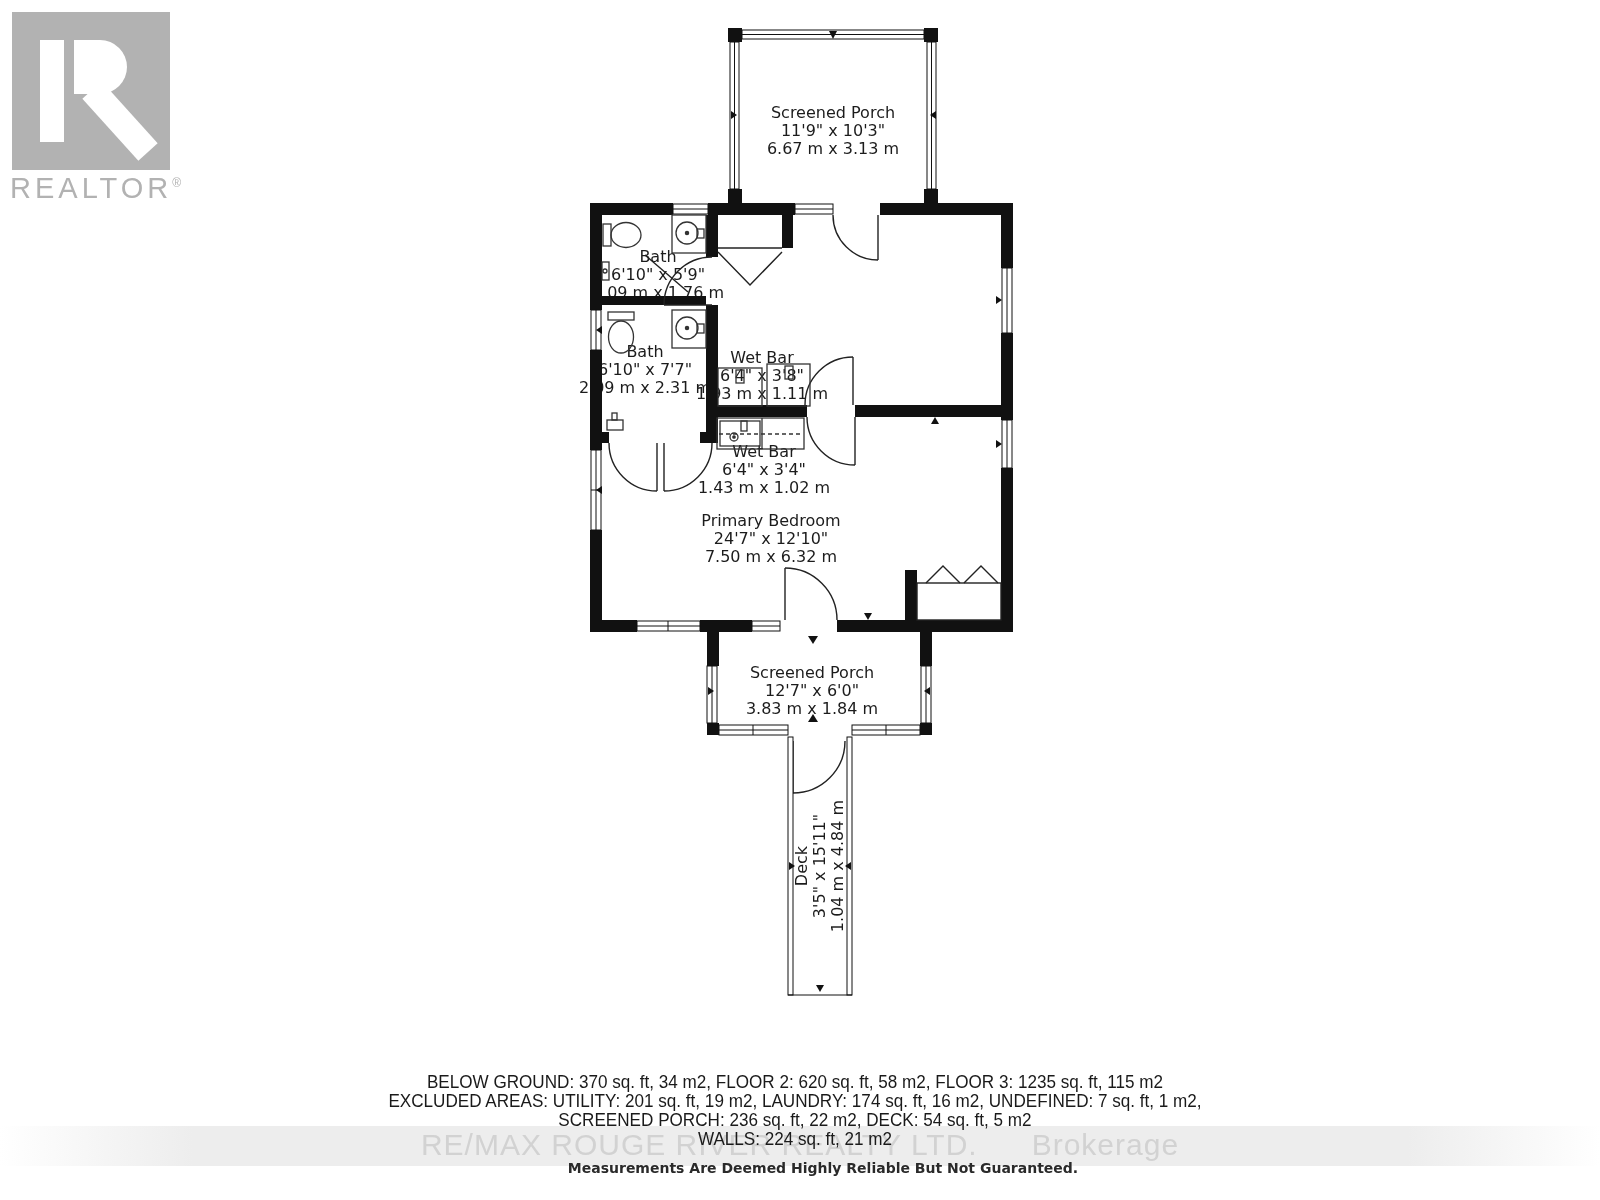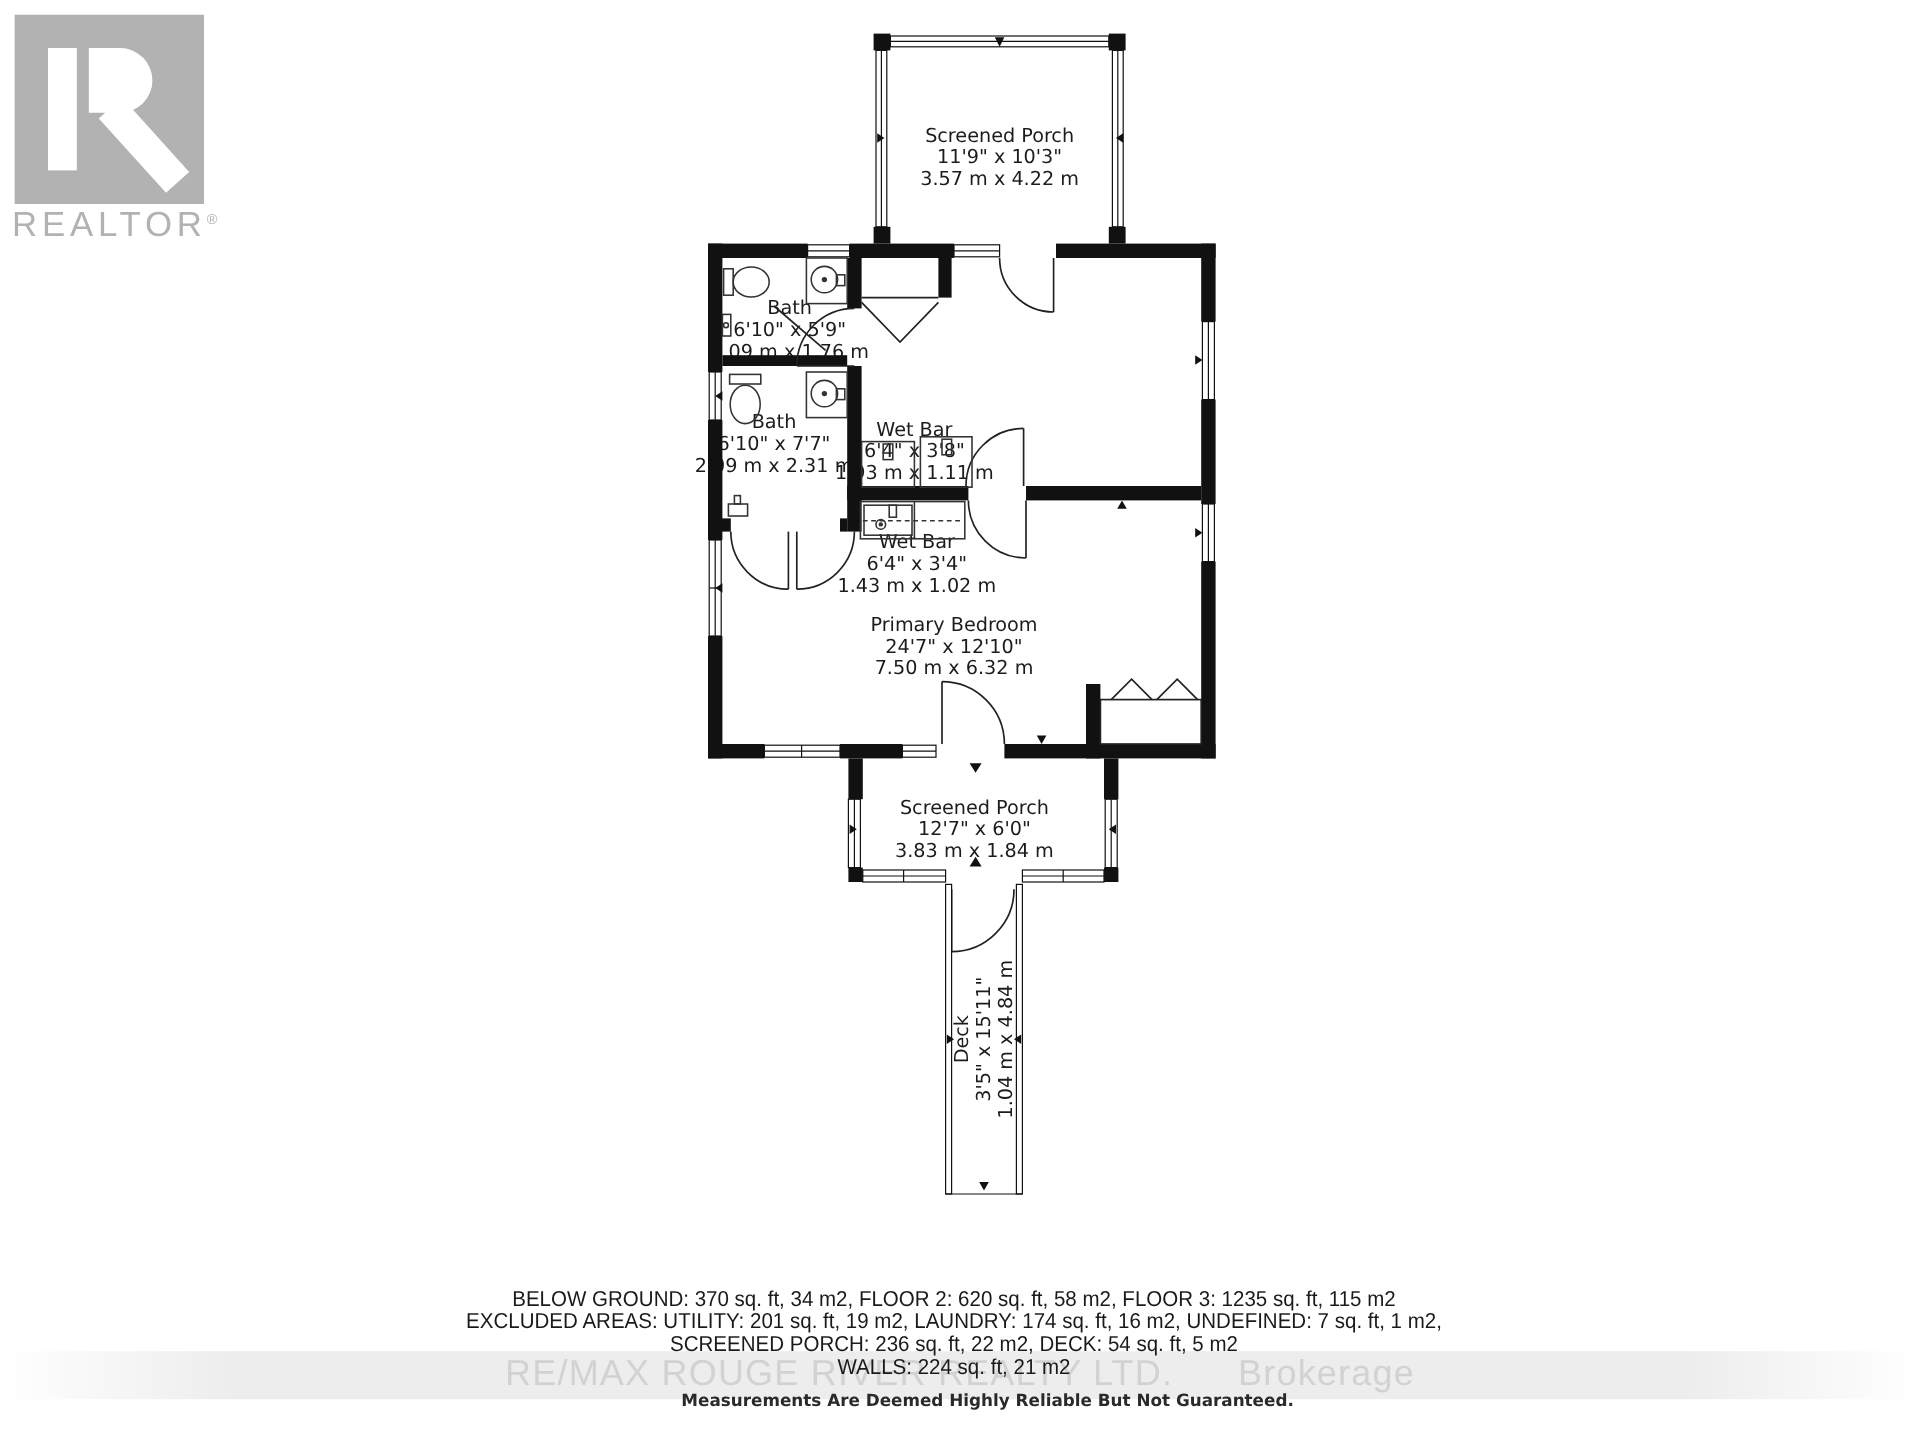--- a/index.html
+++ b/index.html
@@ -47,21 +47,21 @@
     <rect x="0" y="0" width="158" height="158" fill="#b2b2b2"></rect>
     <rect x="28" y="28" width="24" height="102" fill="#fff"></rect>
     <path d="M62,28 L88,28 A27,27 0 0 1 88,82 L62,82 Z" fill="#fff"></path>
     <line x1="80" y1="78" x2="136" y2="140" stroke="#fff" stroke-width="26"></line>
   </svg>
   <div id="logo-text"><span>REALTOR</span><sup>®</sup></div>
 
   <div class="rlabel" style="left:833px;top:104px;">
     <span>Screened Porch</span>
     <span>11'9" x 10'3"</span>
-    <span>3.57 m x 4.22 m</span>
+    <span>6.67 m x 3.13 m</span>
   </div>
   <div class="rlabel" style="left:658px;top:248px;">
     <span>Bath</span>
     <span>6'10" x 5'9"</span>
     <span>2.09 m x 1.76 m</span>
   </div>
   <div class="rlabel" style="left:645px;top:343px;">
     <span>Bath</span>
     <span>6'10" x 7'7"</span>
     <span>2.09 m x 2.31 m</span>
@@ -69,21 +69,21 @@
   <div class="rlabel" style="left:762px;top:349px;">
     <span>Wet Bar</span>
     <span>6'4" x 3'8"</span>
     <span>1.93 m x 1.11 m</span>
   </div>
   <div class="rlabel" style="left:764px;top:443px;">
     <span>Wet Bar</span>
     <span>6'4" x 3'4"</span>
     <span>1.43 m x 1.02 m</span>
   </div>
-  <div class="rlabel" style="left:795px;top:512px;">
+  <div class="rlabel" style="left:771px;top:512px;">
     <span>Primary Bedroom</span>
     <span>24'7" x 12'10"</span>
     <span>7.50 m x 6.32 m</span>
   </div>
   <div class="rlabel" style="left:812px;top:664px;">
     <span>Screened Porch</span>
     <span>12'7" x 6'0"</span>
     <span>3.83 m x 1.84 m</span>
   </div>
   <div class="rlabel rot" style="left:820px;top:839px;">

